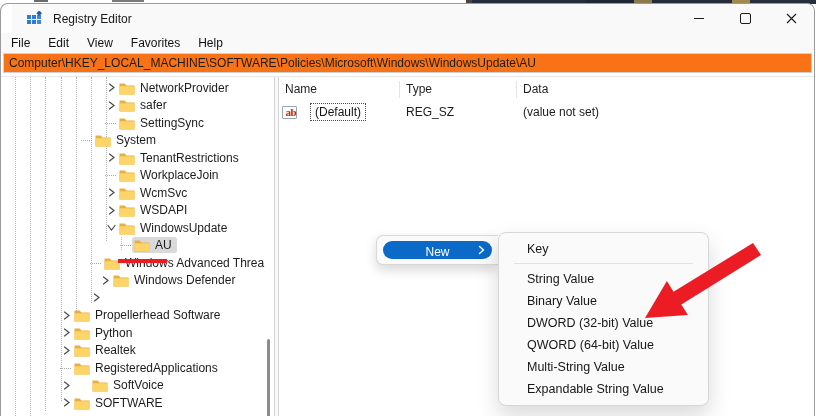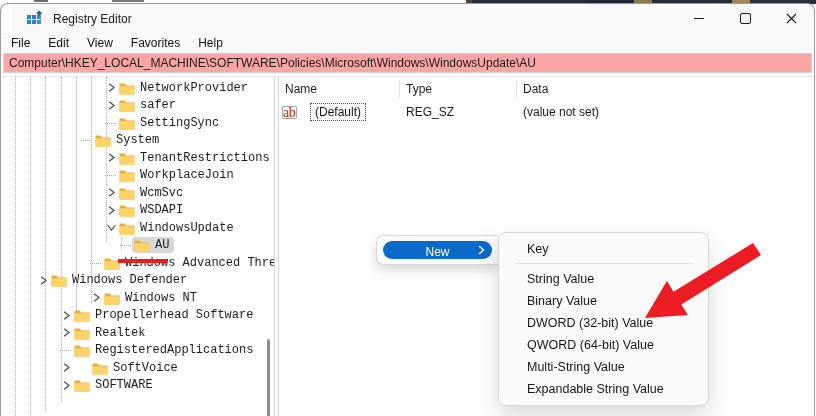--- a/index.html
+++ b/index.html
@@ -30,51 +30,51 @@
   .winbtn{width:46px;height:100%;display:flex;align-items:center;justify-content:center;}
   .glyph-min{width:10px;height:1px;background:#1b1b1b;}
   .glyph-max{width:9px;height:9px;border:1px solid #1b1b1b;border-radius:2px;}
 
   
   .menubar{position:absolute;left:0;right:0;top:29px;height:20px;background:var(--winbg);
     display:flex;align-items:center;padding-left:1px;font-size:12px;}
   .menu-item{padding:2px 9px;color:#111;}
 
   
-  .addressbar{position:absolute;left:2px;right:2px;top:49px;height:20px;background:#fca5a5;
+  .addressbar{position:absolute;left:2px;right:2px;top:49px;height:20px;background:#f97316;
     border:1px solid #d0d0d0;box-sizing:border-box;display:flex;align-items:center;
     padding-left:5px;font-size:12px;color:#1b1b1b;white-space:nowrap;overflow:hidden;}
 
   
   .main{position:absolute;left:0;right:0;top:72px;bottom:0;border-top:1px solid #e8e8e8;display:flex;background:var(--winbg);}
   .tree-pane{width:273px;flex:0 0 auto;background:#fff;border-right:1px solid #d4d4d4;position:relative;overflow:hidden;}
   .right-pane{flex:1;background:#fff;border-left:1px solid #d4d4d4;margin-left:3px;position:relative;overflow:hidden;}
 
   
   .guide{position:absolute;width:0;border-left:1px dotted #b3b3b3;}
-  .tree-list{position:absolute;left:0;top:2px;right:11px;font-family:Liberation Mono, monospace;}
+  .tree-list{position:absolute;left:0;top:2px;right:11px;}
   .tree-row{display:flex;align-items:center;height:17.5px;font-size:12px;white-space:nowrap;cursor:default;}
   .twisty{width:12px;height:12px;flex:0 0 auto;display:flex;align-items:center;justify-content:center;position:relative;}
   .stub::after{content:"";position:absolute;left:0;right:1px;top:6px;border-top:1px dotted #a8a8a8;}
   .node-box{display:flex;align-items:center;padding:1px 5px 1px 2px;border-radius:3px;}
   .node-box.sel{background:var(--sel);}
   .folder{width:16px;height:13px;flex:0 0 auto;margin-top:1px;}
   .tree-label{margin-left:5px;color:#1c1c1c;}
   .tree-scroll-thumb{position:absolute;right:4px;top:262px;width:3px;height:78px;background:#8c8c8c;border-radius:2px;}
   .au-underline{position:absolute;left:117px;top:182px;width:49px;height:4px;background:var(--red);z-index:3;}
 
   
   .list-header{display:flex;height:20px;align-items:center;font-size:12px;color:#1f1f1f;margin-top:2px;}
   .hcol{box-sizing:border-box;padding-left:6px;height:17px;display:flex;align-items:center;border-right:1px solid #e3e3e3;}
   .hcol.c1{width:121px;}.hcol.c2{width:117px;}.hcol.c3{flex:1;border-right:none;}
   .list-row{display:flex;align-items:center;height:18px;font-size:12px;margin-top:4px;}
   .rcol{box-sizing:border-box;padding-left:6px;display:flex;align-items:center;}
   .rcol.c1{width:121px;padding-left:3px;}.rcol.c2{width:117px;}.rcol.c3{flex:1;}
   .ab-icon{width:15px;height:13px;box-sizing:border-box;border:1px solid #9aa7b0;border-radius:1px;
-    background:#fff;color:#cc2200;font-weight:normal;font-size:14px;line-height:11px;text-align:left;
+    background:#fff;color:#cc2200;font-weight:bold;font-size:11px;line-height:11px;text-align:right;
     letter-spacing:-0.5px;flex:0 0 auto;font-family:"Liberation Serif",serif;}
   .default-name{margin-left:13px;border:1px dotted #4d4d4d;padding:1px 4px;color:#141414;}
 
   
   .menu-strip{position:absolute;left:375px;top:231px;width:122px;height:30px;background:#fafafa;
     border:1px solid #d8d8d8;border-right:none;border-radius:7px 0 0 7px;box-sizing:border-box;
     box-shadow:0 5px 12px rgba(0,0,0,0.16);z-index:5;display:flex;align-items:center;padding:0 6px;}
   .new-pill{flex:1;height:18px;background:var(--accent);border-radius:9px;color:#fff;font-size:12px;
     display:flex;align-items:flex-end;justify-content:center;position:relative;}
   .new-pill .subchev{position:absolute;right:7px;top:4px;}
@@ -273,60 +273,67 @@
           <div class="tree-row" style="padding-left: 89px;">
             <span class="twisty stub"></span>
             <span class="node-box">
               <svg class="folder" viewBox="0 0 16 13">
                 <path d="M0.5 1.5 h5.2 l1.6 2 h8.2 v9 h-15 z" fill="#e9ae3e"></path>
                 <rect x="0.5" y="4.2" width="15" height="8.3" rx="0.6" fill="#fcd468"></rect>
               </svg>
               <span class="tree-label">Windows Advanced Threa</span>
             </span>
           </div>
-          <div class="tree-row" style="padding-left: 36px;">
+          <div class="tree-row" style="padding-left: 98px;">
             <span class="twisty">
               <svg width="9" height="11">
                 <path d="M2.5 2 L7 5.5 L2.5 9" stroke="#4a4a4a" stroke-width="1.2" fill="none" stroke-linecap="round"></path>
               </svg>
             </span>
             <span class="node-box">
               <svg class="folder" viewBox="0 0 16 13">
                 <path d="M0.5 1.5 h5.2 l1.6 2 h8.2 v9 h-15 z" fill="#e9ae3e"></path>
                 <rect x="0.5" y="4.2" width="15" height="8.3" rx="0.6" fill="#fcd468"></rect>
               </svg>
               <span class="tree-label">Windows Defender</span>
             </span>
           </div>
           <div class="tree-row" style="padding-left: 89px;">
             <span class="twisty">
               <svg width="9" height="11">
                 <path d="M2.5 2 L7 5.5 L2.5 9" stroke="#4a4a4a" stroke-width="1.2" fill="none" stroke-linecap="round"></path>
               </svg>
             </span>
-            <span class="node-box">
-              <svg class="folder" viewBox="0 0 16 13">
-                <path d="M0.5 1.5 h5.2 l1.6 2 h8.2 v9 h-15 z" fill="#e9ae3e"></path>
-                <rect x="0.5" y="4.2" width="15" height="8.3" rx="0.6" fill="#fcd468"></rect>
-              </svg>
-              <span class="tree-label">Windows NT</span>
-            </span>
           </div>
           <div class="tree-row" style="padding-left: 59px;">
             <span class="twisty">
               <svg width="9" height="11">
                 <path d="M2.5 2 L7 5.5 L2.5 9" stroke="#4a4a4a" stroke-width="1.2" fill="none" stroke-linecap="round"></path>
               </svg>
             </span>
             <span class="node-box">
               <svg class="folder" viewBox="0 0 16 13">
                 <path d="M0.5 1.5 h5.2 l1.6 2 h8.2 v9 h-15 z" fill="#e9ae3e"></path>
                 <rect x="0.5" y="4.2" width="15" height="8.3" rx="0.6" fill="#fcd468"></rect>
               </svg>
               <span class="tree-label">Propellerhead Software</span>
+            </span>
+          </div>
+          <div class="tree-row" style="padding-left: 59px;">
+            <span class="twisty">
+              <svg width="9" height="11">
+                <path d="M2.5 2 L7 5.5 L2.5 9" stroke="#4a4a4a" stroke-width="1.2" fill="none" stroke-linecap="round"></path>
+              </svg>
+            </span>
+            <span class="node-box">
+              <svg class="folder" viewBox="0 0 16 13">
+                <path d="M0.5 1.5 h5.2 l1.6 2 h8.2 v9 h-15 z" fill="#e9ae3e"></path>
+                <rect x="0.5" y="4.2" width="15" height="8.3" rx="0.6" fill="#fcd468"></rect>
+              </svg>
+              <span class="tree-label">Python</span>
             </span>
           </div>
           <div class="tree-row" style="padding-left: 59px;">
             <span class="twisty">
               <svg width="9" height="11">
                 <path d="M2.5 2 L7 5.5 L2.5 9" stroke="#4a4a4a" stroke-width="1.2" fill="none" stroke-linecap="round"></path>
               </svg>
             </span>
             <span class="node-box">
               <svg class="folder" viewBox="0 0 16 13">

